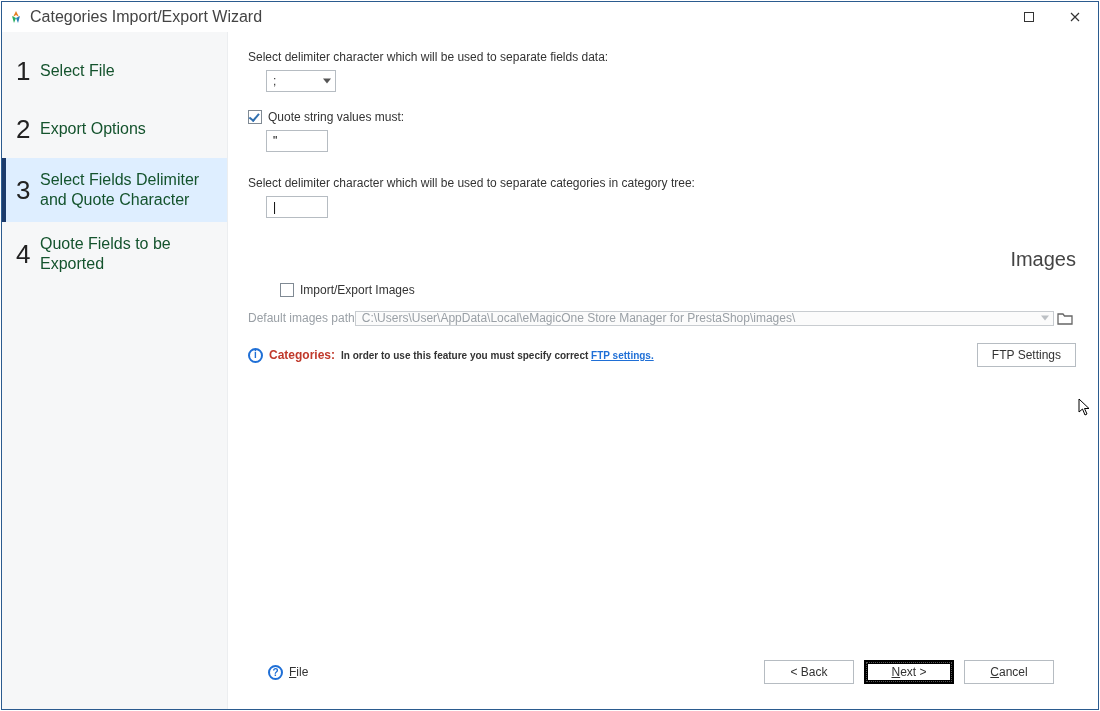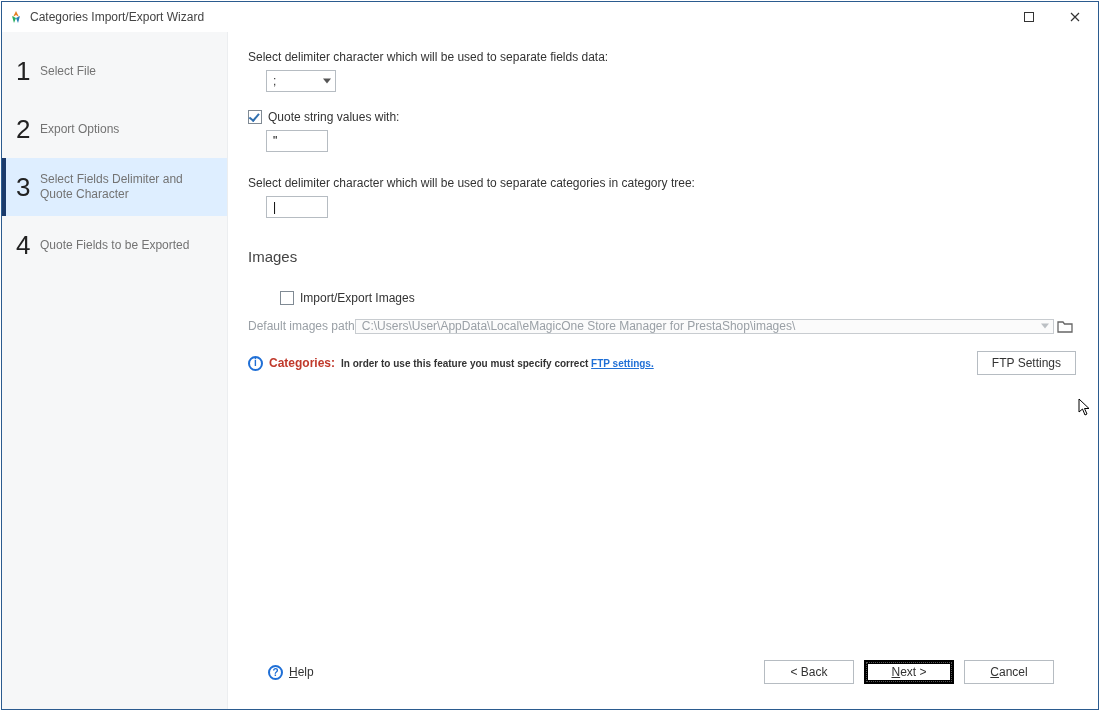--- a/index.html
+++ b/index.html
@@ -23,21 +23,21 @@
     background: #fff;
   }
   
   .titlebar {
     height: 30px;
     display: flex;
     align-items: center;
     padding: 0 0 0 6px;
     background: #fff;
     color: #444;
-    font-size: 12px;
+    font-size: 16px;
   }
   .titlebar .icon {
     width: 16px; height: 16px;
     margin-right: 6px;
     display: inline-flex;
     align-items: center;
     justify-content: center;
   }
   .titlebar .title { flex: 0 0 auto; }
   .titlebar .spacer { flex: 1; }
@@ -71,22 +71,22 @@
   }
   .step .num {
     font-family: "Segoe UI Light", "Segoe UI", sans-serif;
     font-size: 26px;
     font-weight: 300;
     width: 24px;
     text-align: left;
     color: #222;
   }
   .step .label {
-    font-size: 12px;
-    color: #737373;
+    font-size: 16px;
+    color: #14532d;
     line-height: 1.25;
     max-width: 170px;
   }
   .step.active {
     background: #deeeff;
     position: relative;
   }
   .step.active::before {
     content: "";
     position: absolute;
@@ -151,24 +151,25 @@
   .chk.checked::after {
     content: "";
     width: 8px; height: 4px;
     border-left: 2px solid #2f6fb0;
     border-bottom: 2px solid #2f6fb0;
     transform: rotate(-50deg) translate(0px,-1px);
   }
   .section-heading {
     font-family: "Segoe UI Light","Segoe UI",sans-serif;
     font-weight: 400;
-    font-size: 15px;
+    font-size: 20px;
     color: #444;
     margin-top: 30px;
-    margin-bottom: 26px;
+    margin-bottom: 12px;
+    text-align: right;
   }
   .path-row {
     display: flex;
     align-items: center;
     margin-top: 10px;
   }
   .path-label {
     font-size: 12px;
     color: #9aa0a6;
     white-space: nowrap;
@@ -325,21 +326,21 @@
             <div class="combo">
               <span>;</span>
               <span class="caret"></span>
             </div>
           </div>
         </div>
 
         <div class="field-row">
           <div class="checkbox-row">
             <span class="chk checked"></span>
-            <span>Quote string values with:</span>
+            <span>Quote string values must:</span>
           </div>
           <div class="indented" style="margin-top:6px;">
             <input class="textbox small" value="&quot;" style="">
           </div>
         </div>
 
         <div class="field-row" style="margin-top:24px;">
           <div class="row-label">Select delimiter character which will be used to separate categories in category tree:</div>
           <div class="indented">
             <input class="textbox small" value="|" style="">
@@ -379,21 +380,21 @@
                 </div>
             </div>
           </div>
         </div>
 
       </div>
 
       <div class="footer">
         <div class="help-link">
           <span class="help-icon">?</span>
-          <span class="underline-first">Help</span>
+          <span class="underline-first">File</span>
         </div>
         <div class="spacer"></div>
         <div class="btn">
           <span>&lt; Back</span>
         </div>
         <div class="btn focus">
           <span class="underline-first">Next &gt;</span>
         </div>
         <div class="btn">
           <span class="underline-first">Cancel</span>

